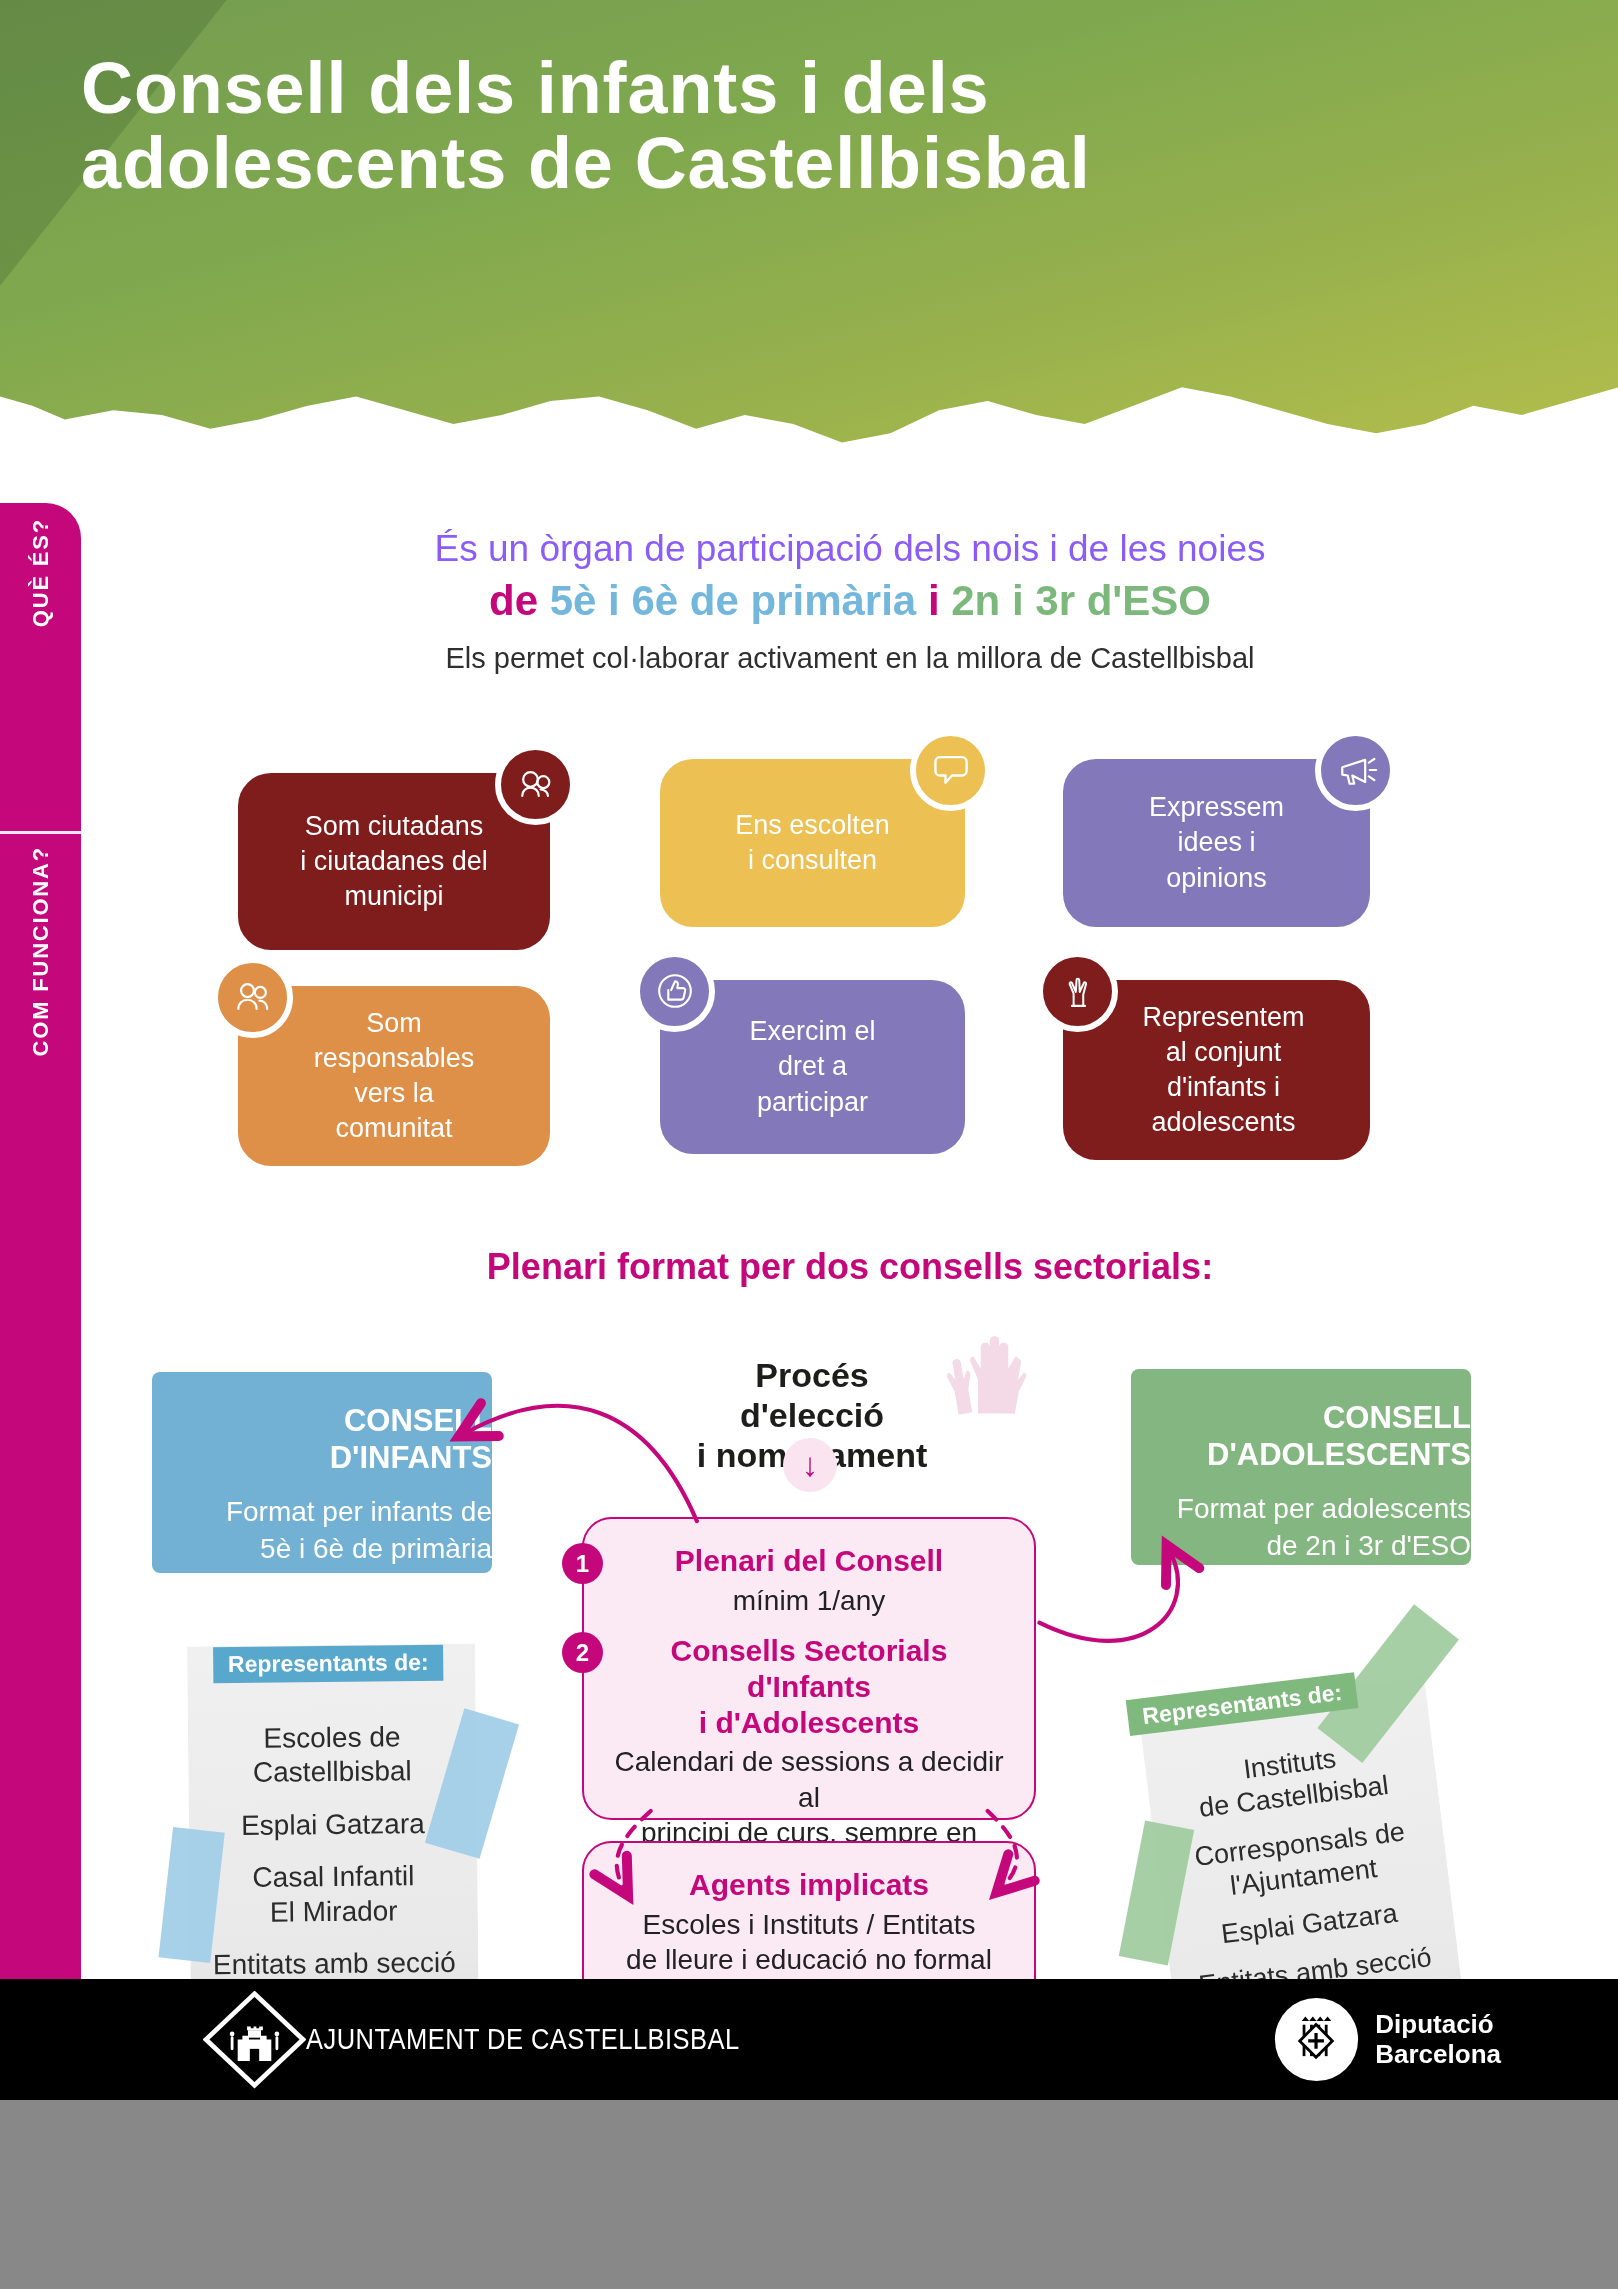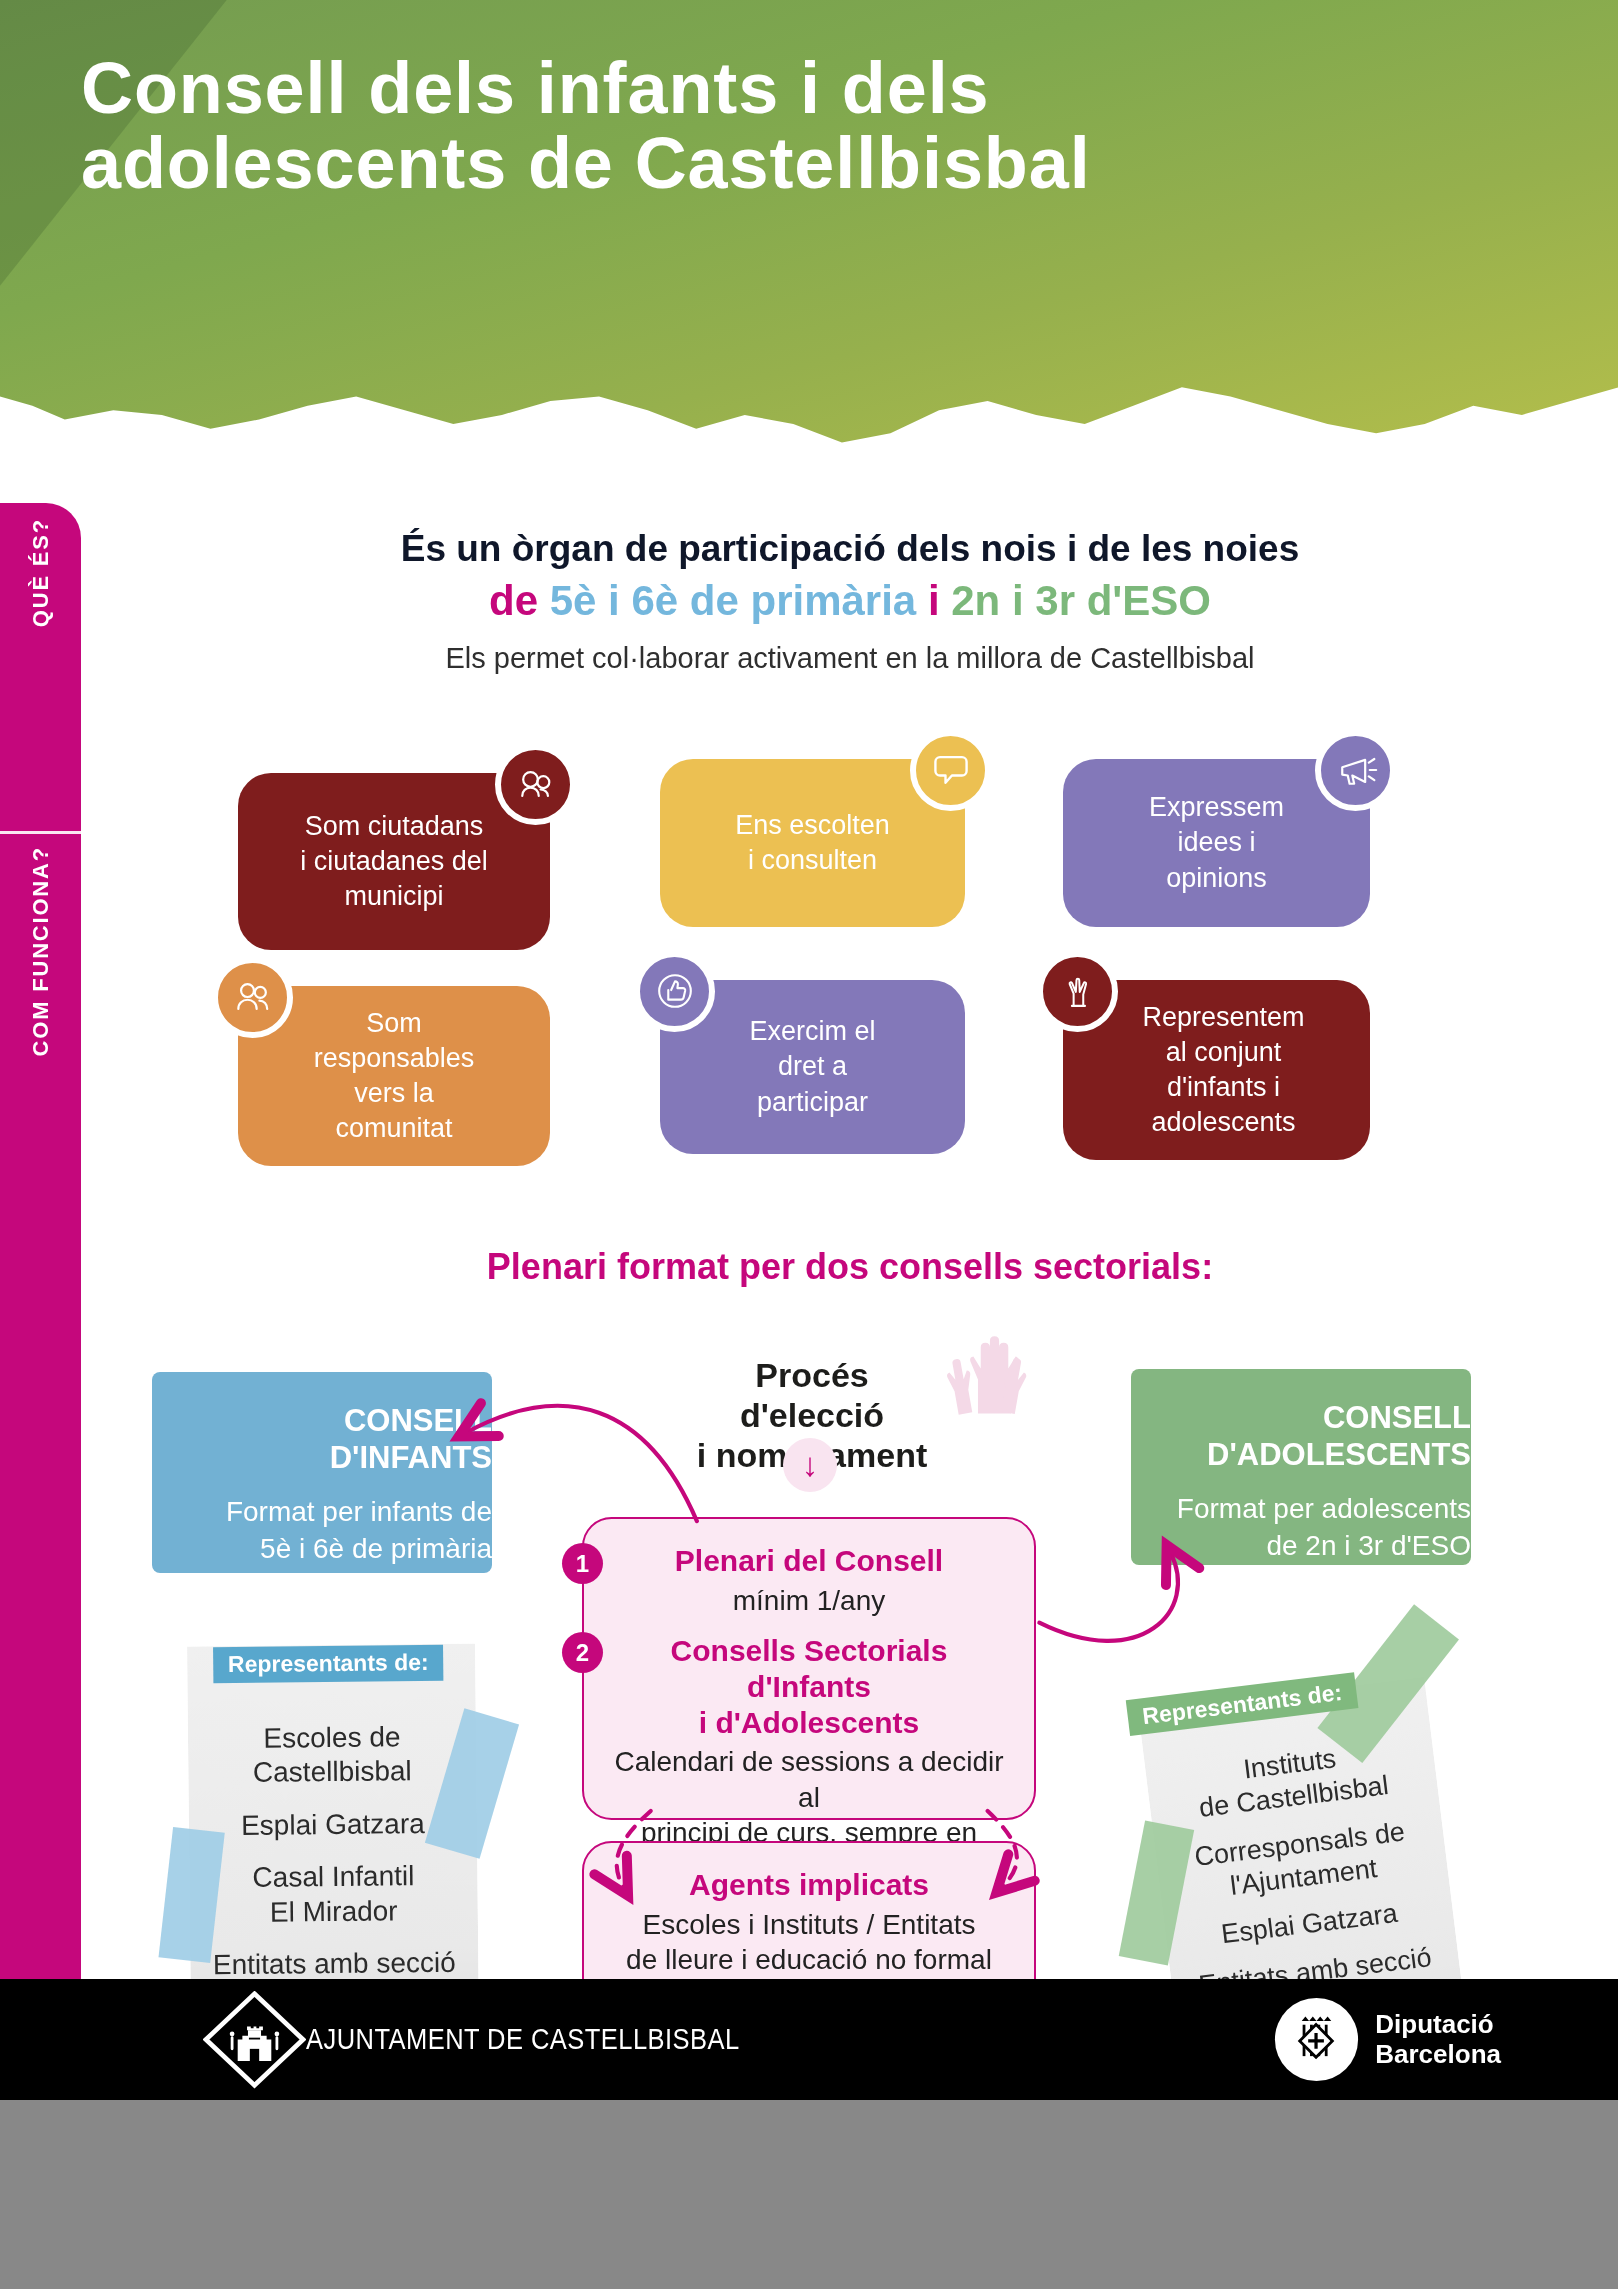--- a/index.html
+++ b/index.html
@@ -19,21 +19,21 @@
   .sidebar{ position:absolute; left:0; top:503px; width:81px; height:1666px; background:#c5077c;
     border-top-right-radius:35px; }
   .sidebar-divider{ position:absolute; top:328px; left:0; width:100%; height:2.8px; background:rgba(255,255,255,.9); }
   .side-label{ position:absolute; width:100%; display:flex; justify-content:center; color:#fff; }
   .side-label span{ writing-mode:vertical-rl; transform:rotate(180deg); font-size:22px; font-weight:700; letter-spacing:1.8px; }
   .side-what{ top:14.8px; }
   .side-how{ top:343px; }
 
   
   .intro{ position:absolute; left:81px; right:0; top:528px; text-align:center; }
-  .intro-l1{ font-size:37px; font-weight:700; color:#0f172a; }
+  .intro-l1{ font-size:37px; font-weight:400; color:#8b5cf6; }
   .intro-l2{ font-size:42px; font-weight:700; color:#c5077c; margin-top:7.4px; }
   .intro-l2 .t-blue{ color:#74b7dd; }
   .intro-l2 .t-green{ color:#7cb87b; }
   .intro-l3{ font-size:29px; color:#2f2f2f; margin-top:16.6px; }
 
   
   .feat{ position:absolute; border-radius:33px; color:#fff; display:flex; align-items:center; justify-content:center;
     text-align:center; font-size:27px; line-height:1.3; white-space:pre-line; }
   .feat .icon{ position:absolute; width:81px; height:81px; border-radius:50%; border:6.5px solid #fff;
     display:flex; align-items:center; justify-content:center; }

